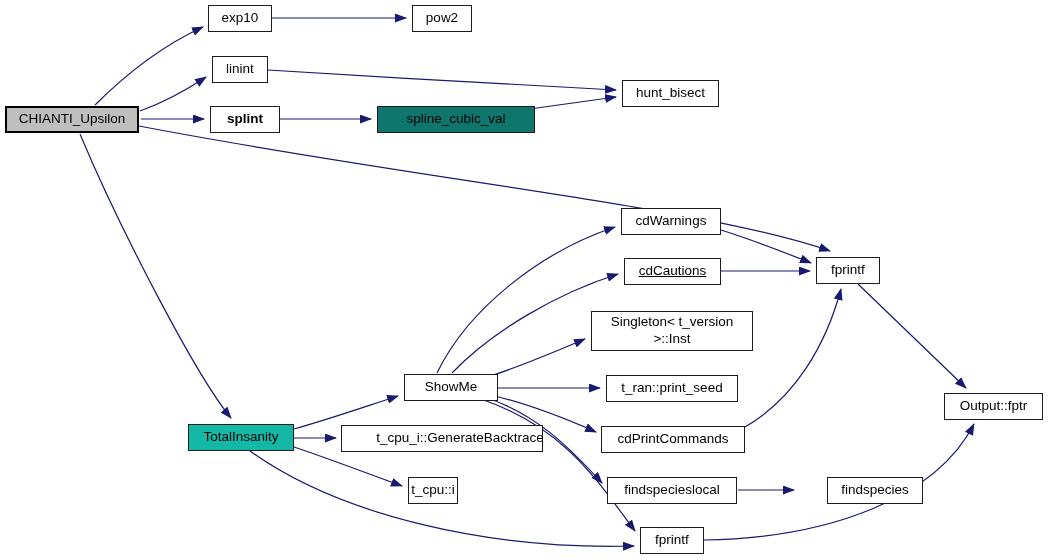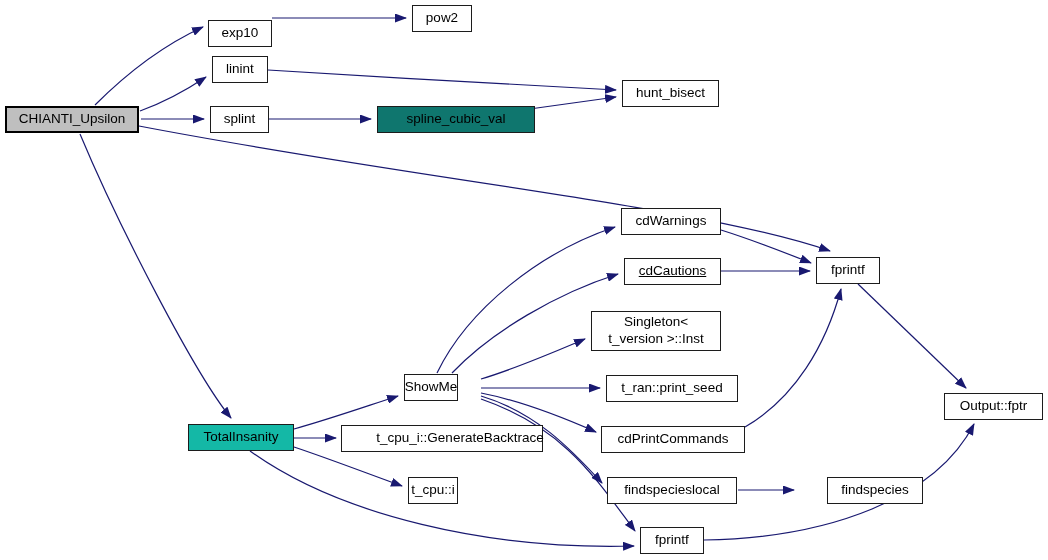--- a/index.html
+++ b/index.html
@@ -72,32 +72,32 @@
       <path d="M 745,427 C 795,398 826,345 841,289" fill="none" stroke="#191970" stroke-width="1.2" marker-end="url(#arrow)"></path>
       <path d="M 294,429 C 330,419 364,407 398,396" fill="none" stroke="#191970" stroke-width="1.2" marker-end="url(#arrow)"></path>
       <path d="M 294,438 L 336,438" fill="none" stroke="#191970" stroke-width="1.2" marker-end="url(#arrow)"></path>
       <path d="M 294,447 C 330,459 366,473 402,486" fill="none" stroke="#191970" stroke-width="1.2" marker-end="url(#arrow)"></path>
       <path d="M 250,451 C 340,516 490,550 634,546" fill="none" stroke="#191970" stroke-width="1.2" marker-end="url(#arrow)"></path>
       <path d="M 738,490 L 794,490" fill="none" stroke="#191970" stroke-width="1.2" marker-end="url(#arrow)"></path>
       <path d="M 704,540 C 830,538 936,498 974,424" fill="none" stroke="#191970" stroke-width="1.2" marker-end="url(#arrow)"></path>
     </svg>
   <div id="node-layer">
       <div class="node highlight" style="left: 5px; top: 106px; width: 134px; height: 27px; background: rgb(191, 191, 191);">CHIANTI_Upsilon</div>
-      <div class="node" style="left: 208px; top: 5px; width: 64px; height: 27px; background: rgb(255, 255, 255); border-color: rgb(28, 28, 28); margin-top: 15px;">exp10</div>
+      <div class="node" style="left: 208px; top: 5px; width: 64px; height: 27px; background: rgb(255, 255, 255); border-color: rgb(28, 28, 28);">exp10</div>
       <div class="node" style="left: 412px; top: 5px; width: 60px; height: 27px; background: rgb(255, 255, 255); border-color: rgb(28, 28, 28);">pow2</div>
       <div class="node" style="left: 212px; top: 56px; width: 56px; height: 27px; background: rgb(255, 255, 255); border-color: rgb(28, 28, 28);">linint</div>
-      <div class="node" style="left: 210px; top: 106px; width: 59px; height: 27px; background: rgb(255, 255, 255); border-color: rgb(28, 28, 28);">splint</div>
+      <div class="node" style="left: 210px; top: 106px; width: 70px; height: 27px; background: rgb(255, 255, 255); border-color: rgb(28, 28, 28); font-weight: bold;">splint</div>
       <div class="node" style="left: 377px; top: 106px; width: 158px; height: 27px; background: #0f766e; border-color: rgb(28, 28, 28);">spline_cubic_val</div>
       <div class="node" style="left: 622px; top: 80px; width: 97px; height: 27px; background: rgb(255, 255, 255); border-color: rgb(28, 28, 28);">hunt_bisect</div>
       <div class="node" style="left: 621px; top: 208px; width: 100px; height: 27px; background: rgb(255, 255, 255); border-color: rgb(28, 28, 28);">cdWarnings</div>
       <div class="node" style="left: 624px; top: 258px; width: 97px; height: 27px; background: rgb(255, 255, 255); border-color: rgb(28, 28, 28); text-decoration: underline;">cdCautions</div>
       <div class="node" style="left: 816px; top: 257px; width: 64px; height: 27px; background: rgb(255, 255, 255); border-color: rgb(28, 28, 28);">fprintf</div>
-      <div class="node wrap" style="left: 591px; top: 311px; width: 130px; height: 40px; background: rgb(255, 255, 255); border-color: rgb(28, 28, 28);">Singleton&lt; t_version &gt;::Inst</div>
+      <div class="node wrap" style="left: 591px; top: 311px; width: 162px; height: 40px; background: rgb(255, 255, 255); border-color: rgb(28, 28, 28);">Singleton&lt; t_version &gt;::Inst</div>
       <div class="node" style="left: 606px; top: 375px; width: 132px; height: 27px; background: rgb(255, 255, 255); border-color: rgb(28, 28, 28);">t_ran::print_seed</div>
-      <div class="node" style="left: 404px; top: 374px; width: 54px; height: 27px; background: rgb(255, 255, 255); border-color: rgb(28, 28, 28); text-align: center;">ShowMe</div>
+      <div class="node" style="left: 404px; top: 374px; width: 94px; height: 27px; background: rgb(255, 255, 255); border-color: rgb(28, 28, 28); text-align: center;">ShowMe</div>
       <div class="node" style="left: 601px; top: 426px; width: 144px; height: 27px; background: rgb(255, 255, 255); border-color: rgb(28, 28, 28);">cdPrintCommands</div>
       <div class="node" style="left: 188px; top: 424px; width: 106px; height: 27px; background: #14b8a6; border-color: rgb(28, 28, 28);">TotalInsanity</div>
       <div class="node" style="left: 341px; top: 425px; width: 202px; height: 27px; background: rgb(255, 255, 255); border-color: rgb(28, 28, 28); padding-left: 39px;">t_cpu_i::GenerateBacktrace</div>
       <div class="node" style="left: 408px; top: 477px; width: 50px; height: 27px; background: rgb(255, 255, 255); border-color: rgb(28, 28, 28);">t_cpu::i</div>
       <div class="node" style="left: 607px; top: 477px; width: 130px; height: 27px; background: rgb(255, 255, 255); border-color: rgb(28, 28, 28);">findspecieslocal</div>
       <div class="node" style="left: 827px; top: 477px; width: 96px; height: 27px; background: rgb(255, 255, 255); border-color: rgb(28, 28, 28);">findspecies</div>
       <div class="node" style="left: 640px; top: 527px; width: 64px; height: 27px; background: rgb(255, 255, 255); border-color: rgb(28, 28, 28);">fprintf</div>
       <div class="node" style="left: 944px; top: 393px; width: 99px; height: 27px; background: rgb(255, 255, 255); border-color: rgb(28, 28, 28);">Output::fptr</div>
     </div>
 </div>

